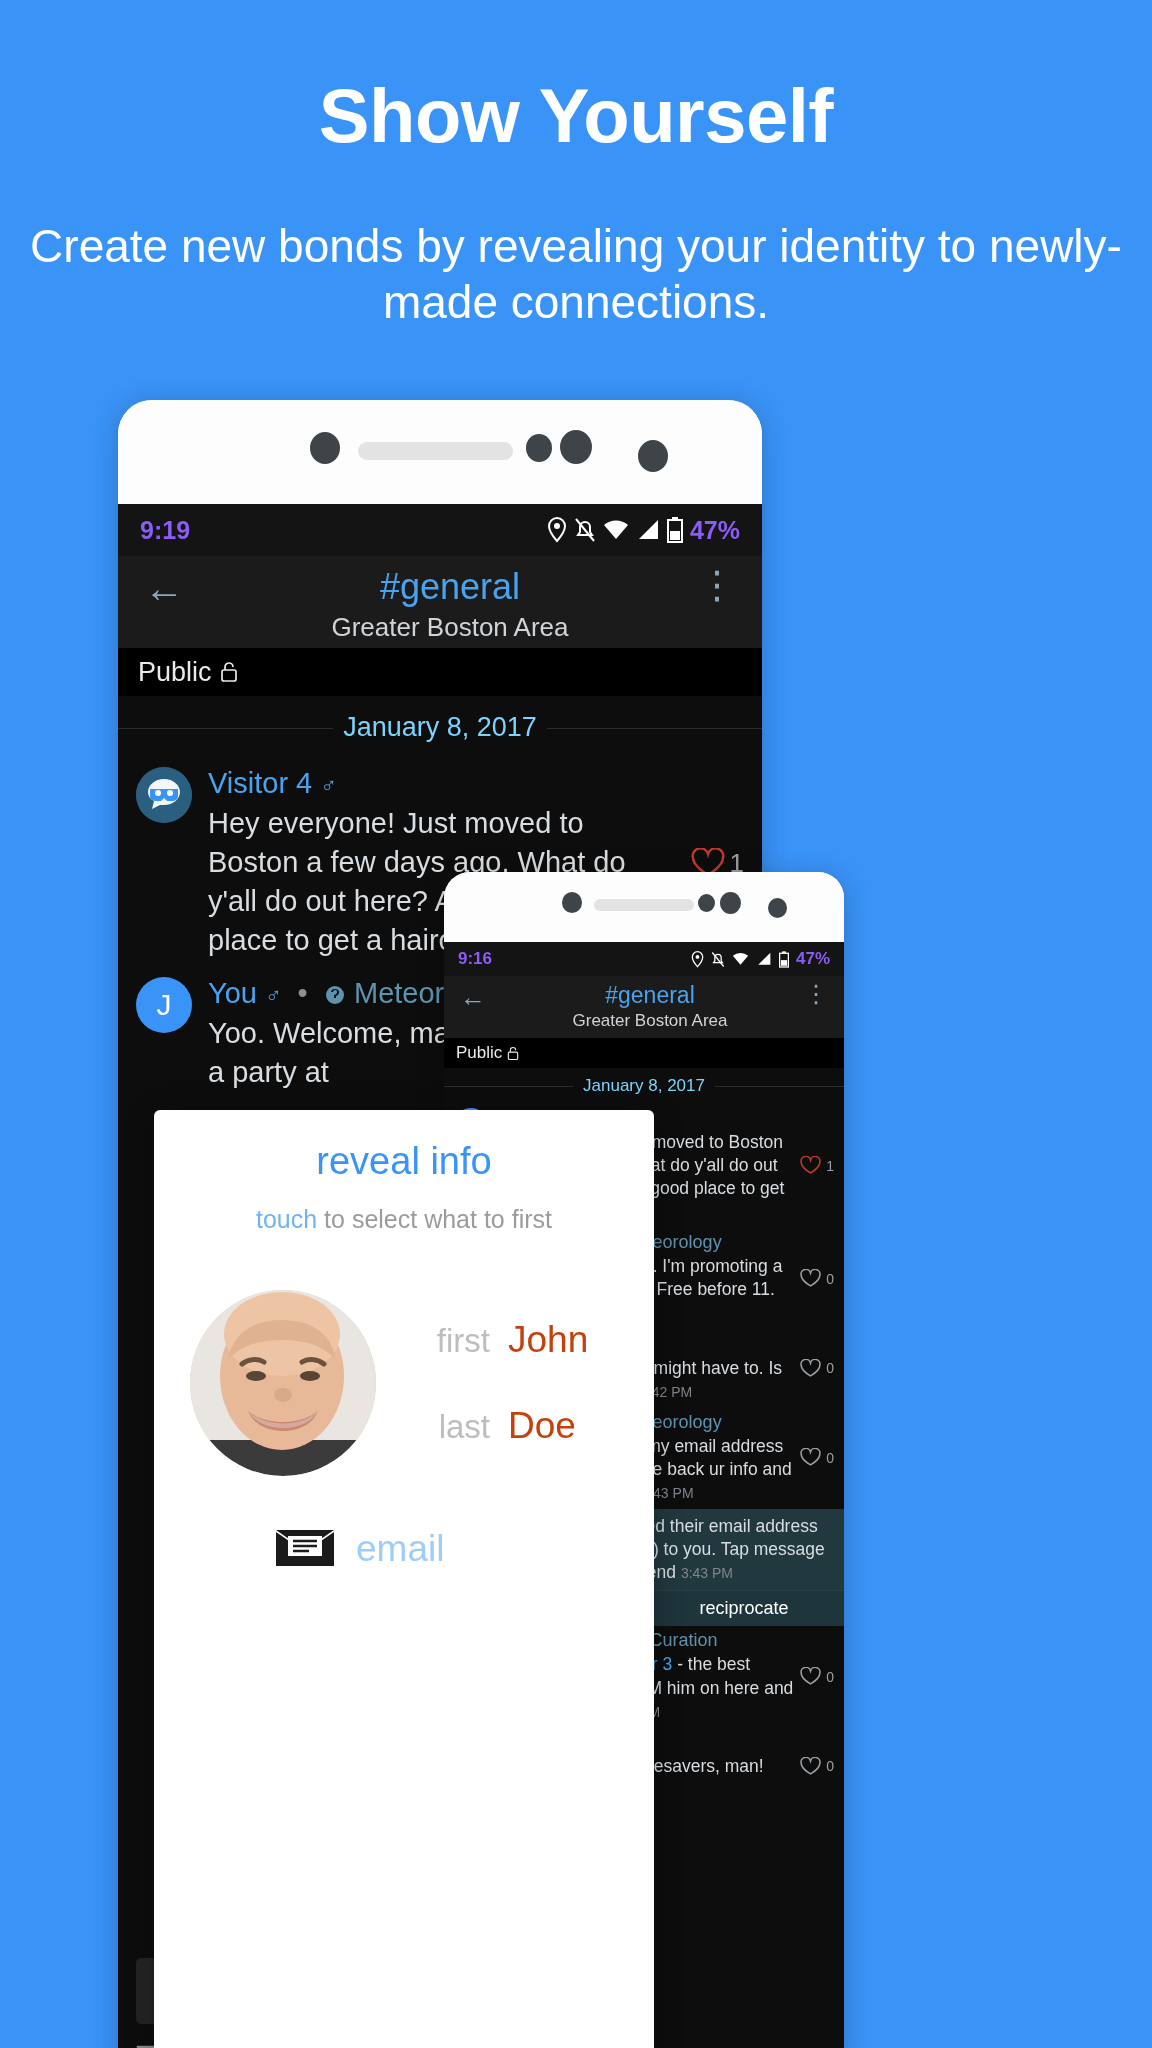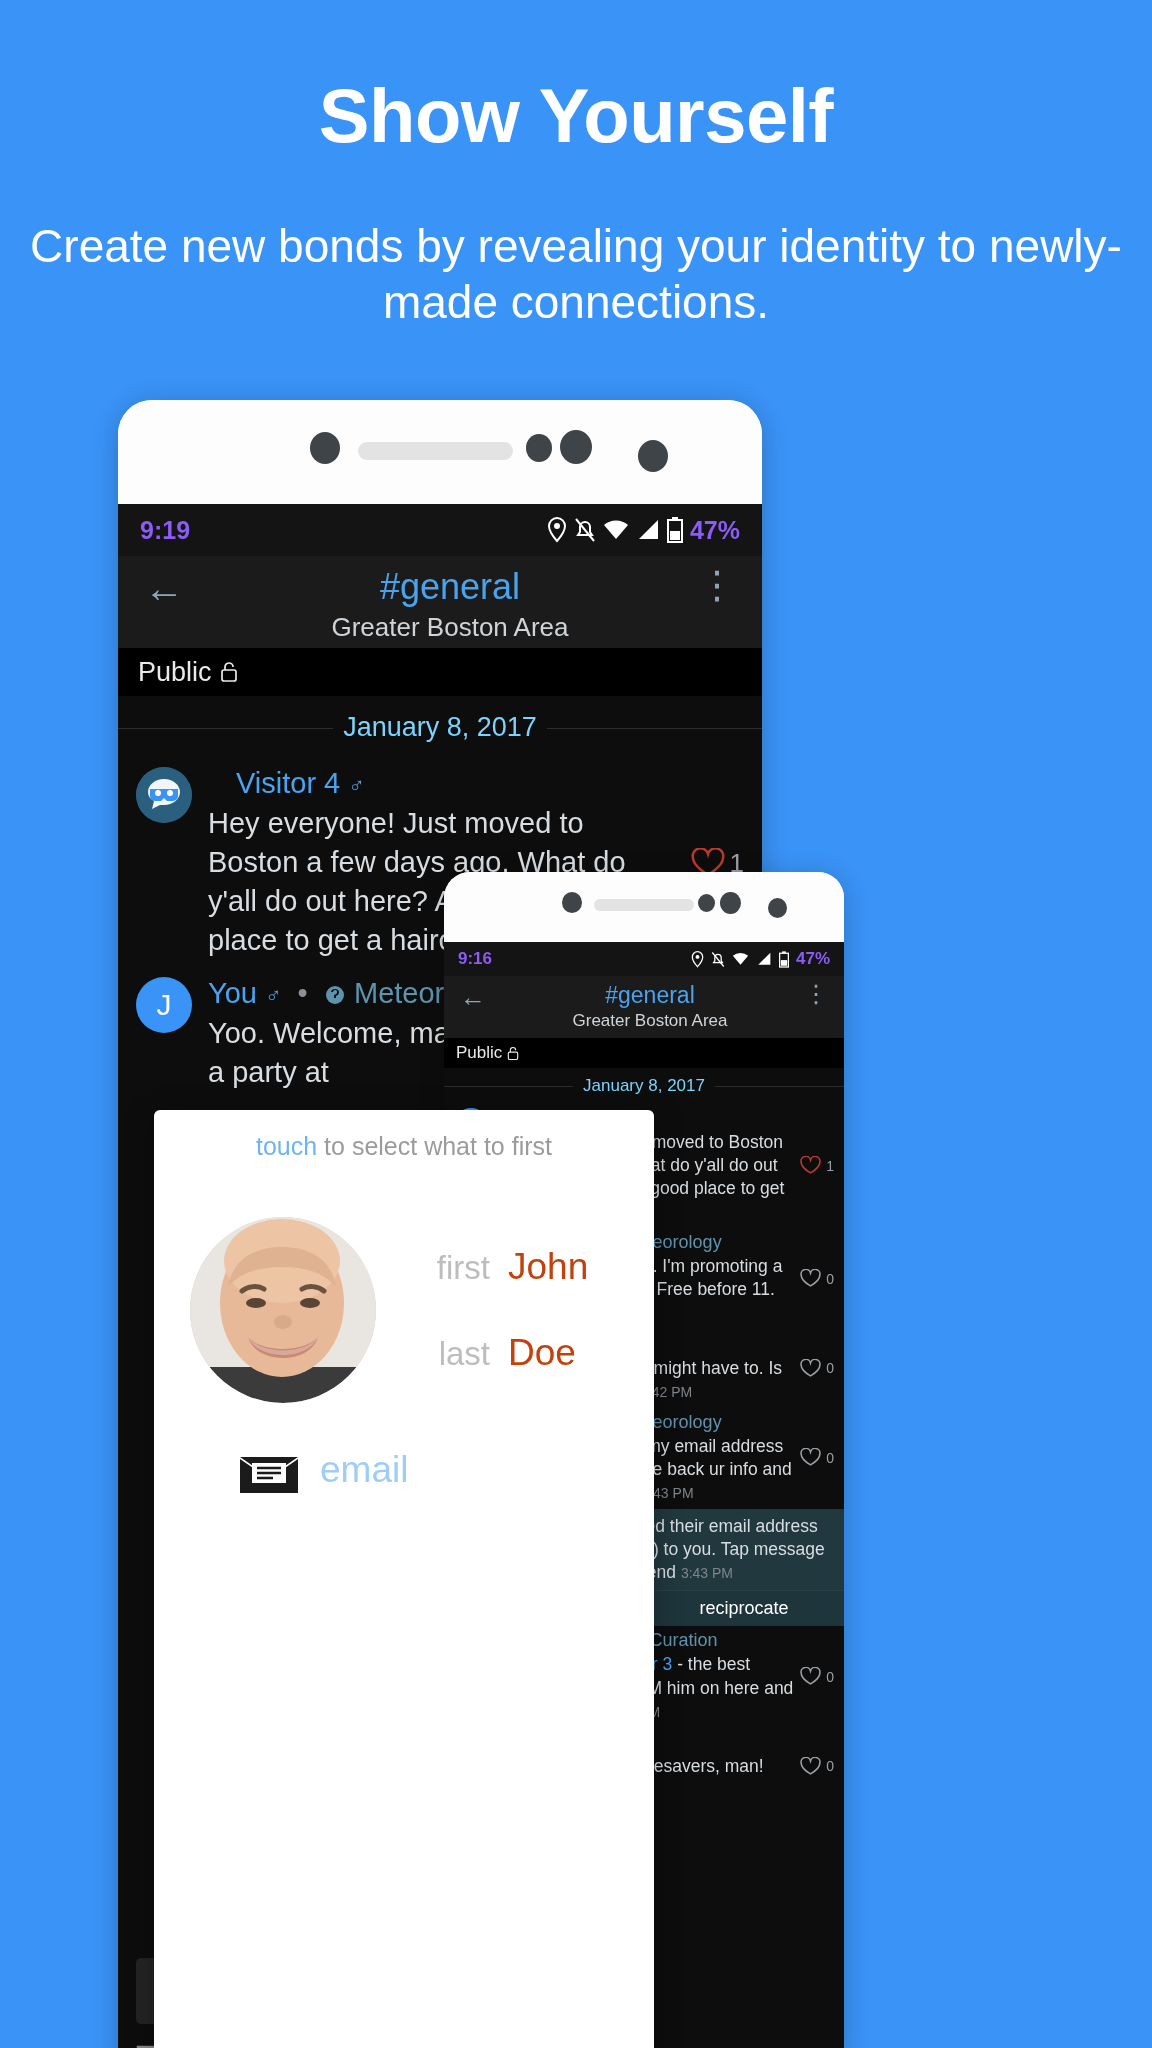--- a/index.html
+++ b/index.html
@@ -196,21 +196,21 @@
       <div class="avatar anon" style="width:56px; height:56px; margin-right:16px;">
         <svg width="56" height="56" viewBox="0 0 56 56">
           <circle cx="28" cy="28" r="28" fill="#2a5f80"></circle>
           <path d="M28 12c-9 0-16 6-16 13 0 4 2 7 6 9l-2 8 8-4a22 22 0 004 0c9 0 16-6 16-13s-7-13-16-13z" fill="#f2f6f8"></path>
           <path d="M14 22h28v7a5 5 0 01-5 5h-6l-3-3-3 3h-6a5 5 0 01-5-5z" fill="#3a93f7"></path>
           <circle cx="22" cy="26" r="3" fill="#fff"></circle>
             <circle cx="34" cy="26" r="3" fill="#fff"></circle>
         </svg>
       </div>
       <div class="msg-body">
-        <div class="name-line" style="font-size:29px;margin-left:28px;">
+        <div class="name-line" style="font-size:29px;">
           <span class="uname">Visitor 4</span>
           <span class="gender-m" style="font-size:22px;">♂</span>
         </div>
         <div class="text" style="font-size:29px; line-height:1.34; margin-top:4px;"><span>Hey everyone! Just moved to Boston a few days ago. What do y'all do out here? And what's a good place to get a haircut?</span> <span class="time" style="font-size:24px;">3:37 PM</span></div>
       </div>
       <div class="like liked" style="font-size:26px; align-self:center; margin-left:10px;">
         <svg width="34" height="30" viewBox="0 0 34 30">
             <path d="M17 27S2 18 2 10a7 7 0 0115-4 7 7 0 0115 4c0 8-15 17-15 17z" fill="none" stroke="#c0392b" stroke-width="2.4"></path>
           </svg>
         <span class="cnt">1</span>
@@ -258,20 +258,21 @@
             <circle cx="20" cy="20" r="17" fill="none" stroke="#8d8d8d" stroke-width="2.5"></circle>
             <circle cx="20" cy="20" r="6" fill="none" stroke="#8d8d8d" stroke-width="2.5"></circle>
             <path d="M26 20v5a5 5 0 009-3" fill="none" stroke="#8d8d8d" stroke-width="2.5"></path>
           </svg>
       </div>
     </div>
   </div>
 </div>
 
 <div class="modal">
+  <div class="modal-title">reveal info</div>
   <div class="modal-sub">
     <span class="touch">touch</span><span> to select what to first</span>
   </div>
 
   <div style="display:flex; align-items:center; padding:56px 12px 0 36px;">
     <div class="photo">
       <svg width="186" height="186" viewBox="0 0 186 186">
         <defs>
             <clipPath id="cp">
               <circle cx="93" cy="93" r="93"></circle>
@@ -297,21 +298,21 @@
         <span class="mlabel">first</span>
         <span class="mvalue">John</span>
       </div>
       <div style="display:flex; align-items:baseline;">
         <span class="mlabel">last</span>
         <span class="mvalue">Doe</span>
       </div>
     </div>
   </div>
 
-  <div style="display:flex; align-items:flex-start; padding:46px 0 0 84px;">
+  <div style="display:flex; align-items:flex-end; padding:46px 0 0 120px;">
     <svg width="62" height="48" viewBox="0 0 62 48">
       <path d="M2 8l29 20L60 8z" fill="#1b1b1b"></path>
       <path d="M2 10v34h58V10L31 30z" fill="#1b1b1b"></path>
       <rect x="14" y="14" width="34" height="20" fill="#fff"></rect>
       <path d="M19 19h24M19 24h24M19 29h16" stroke="#1b1b1b" stroke-width="2.6"></path>
     </svg>
     <span style="margin-left:20px; color:#9ecdf8; font-size:37px;">email</span>
   </div>
 
 </div>

